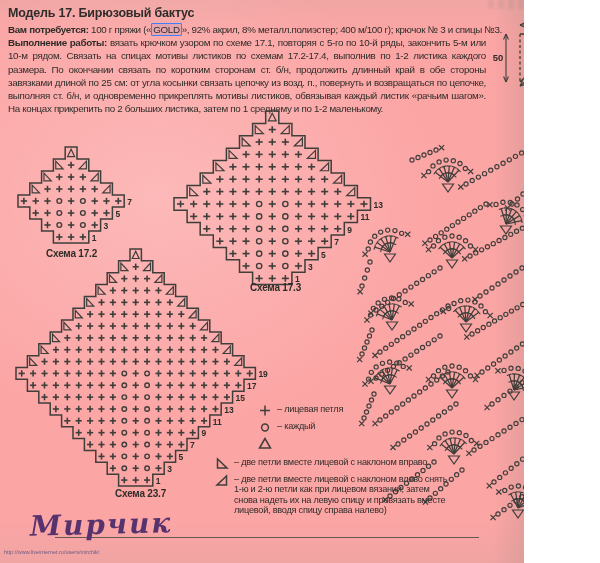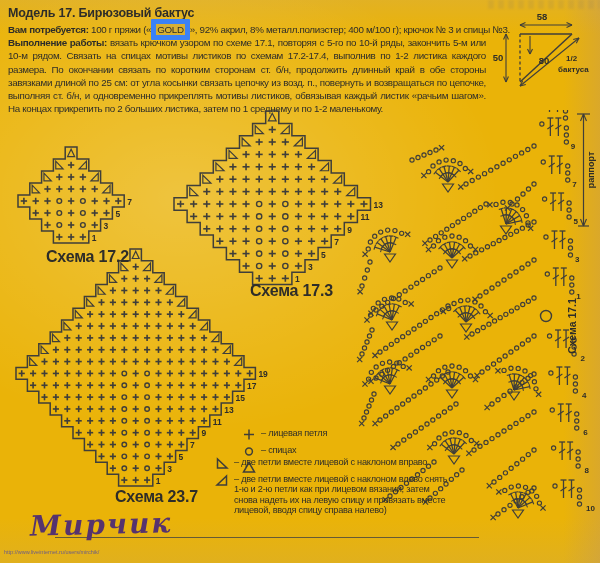--- a/index.html
+++ b/index.html
@@ -1,44 +1,44 @@
 <!DOCTYPE html>
 <html><head>
 <meta charset="utf-8">
 <style>
   html,body{margin:0;padding:0;}
-  .page{position:relative;width:600px;height:563px;overflow:hidden;
-    background:#eab308;
+  .page{position:relative;width:524px;height:563px;overflow:hidden;
+    background:#fca5a5;
     font-family:"Liberation Sans","DejaVu Sans",sans-serif;color:#2e2d29;}
   .shade{position:absolute;inset:0;pointer-events:none;
     background:
       radial-gradient(90% 70% at 30% 35%, rgba(255,255,255,0.22), rgba(255,255,255,0) 60%),
       linear-gradient(to right, rgba(0,0,0,0) 94%, rgba(176,140,130,0.28)),
       linear-gradient(to bottom, rgba(190,170,160,0.18), rgba(0,0,0,0) 6%),
       linear-gradient(to top, rgba(170,160,150,0.15), rgba(0,0,0,0) 8%);}
   .hdr{position:absolute;left:8px;top:6px;width:478px;}
   .hdr .title{font-size:12.5px;font-weight:700;letter-spacing:-0.2px;margin:0 0 3px 0;}
   .hdr p{margin:0;font-size:9.8px;line-height:13.2px;letter-spacing:-0.33px;}
   .hdr p.oneline{white-space:nowrap;}
   .hdr p.work{text-align:justify;}
-  .goldbox{border:5px solid #3b82f6;background:rgba(96,128,200,0.14);
+  .goldbox{border:1px solid #3b82f6;background:rgba(96,128,200,0.14);
     padding:0 1px;border-radius:1px;}
   svg{position:absolute;}
   svg text{font-family:"Liberation Sans","DejaVu Sans",sans-serif;fill:#2e2d29;}
   #sizetri{left:486px;top:4px;}
   #knit172{left:17px;top:146px;}
   #knit173{left:173px;top:110px;}
   #knit174{left:15px;top:248px;}
   #croch{left:356px;top:110px;}
-  .chlabel{position:absolute;font-size:16px;font-weight:700;letter-spacing:-0.2px;}
+  .chlabel{position:absolute;font-size:10px;font-weight:700;letter-spacing:-0.2px;}
   #lb172{left:46px;top:248px;}
   #lb173{left:250px;top:282px;}
   #lb174{left:115px;top:488px;}
   .legend{position:absolute;font-size:9.2px;line-height:10.6px;letter-spacing:-0.25px;}
-  #leg1{left:242px;top:404px;margin-top:24px;}
+  #leg1{left:258px;top:404px;}
   #leg2{left:215px;top:457px;}
   .legitem{display:flex;align-items:flex-start;margin-bottom:1px;}
   .legsym{width:19px;flex:0 0 19px;padding-top:0px;}
   .ftline{position:absolute;left:55px;top:537px;width:424px;height:1.3px;
     background:#45443f;opacity:0.8;}
   .sig{position:absolute;left:30px;top:508px;
     font-family:"DejaVu Serif","Liberation Serif",serif;font-style:italic;font-weight:700;
     font-size:28px;color:#56336e;letter-spacing:2px;transform:rotate(-1.5deg);}
   .url{position:absolute;left:4px;top:549px;font-size:5.5px;color:#6d5d85;
     filter:blur(0.35px);white-space:nowrap;}
@@ -1509,21 +1509,21 @@
             </g>
           </svg></span>
         <span>– лицевая петля</span>
       </div>
       <div class="legitem">
         <span class="legsym"><svg width="14" height="13" style="position:static">
             <g fill="none" stroke="#3f3e3a" stroke-width="1.5">
               <circle cx="7" cy="6.5" r="3.4"></circle>
             </g>
           </svg></span>
-        <span>– спицах</span>
+        <span>– каждый</span>
       </div>
       <div class="legitem">
         <span class="legsym"><svg width="14" height="13" style="position:static">
             <g fill="none" stroke="#3f3e3a" stroke-width="1.5">
               <path d="M7,1.5 L1.5,11 H12.5 Z"></path>
             </g>
           </svg></span>
       </div>
     </div>
   <div class="legend" id="leg2">

